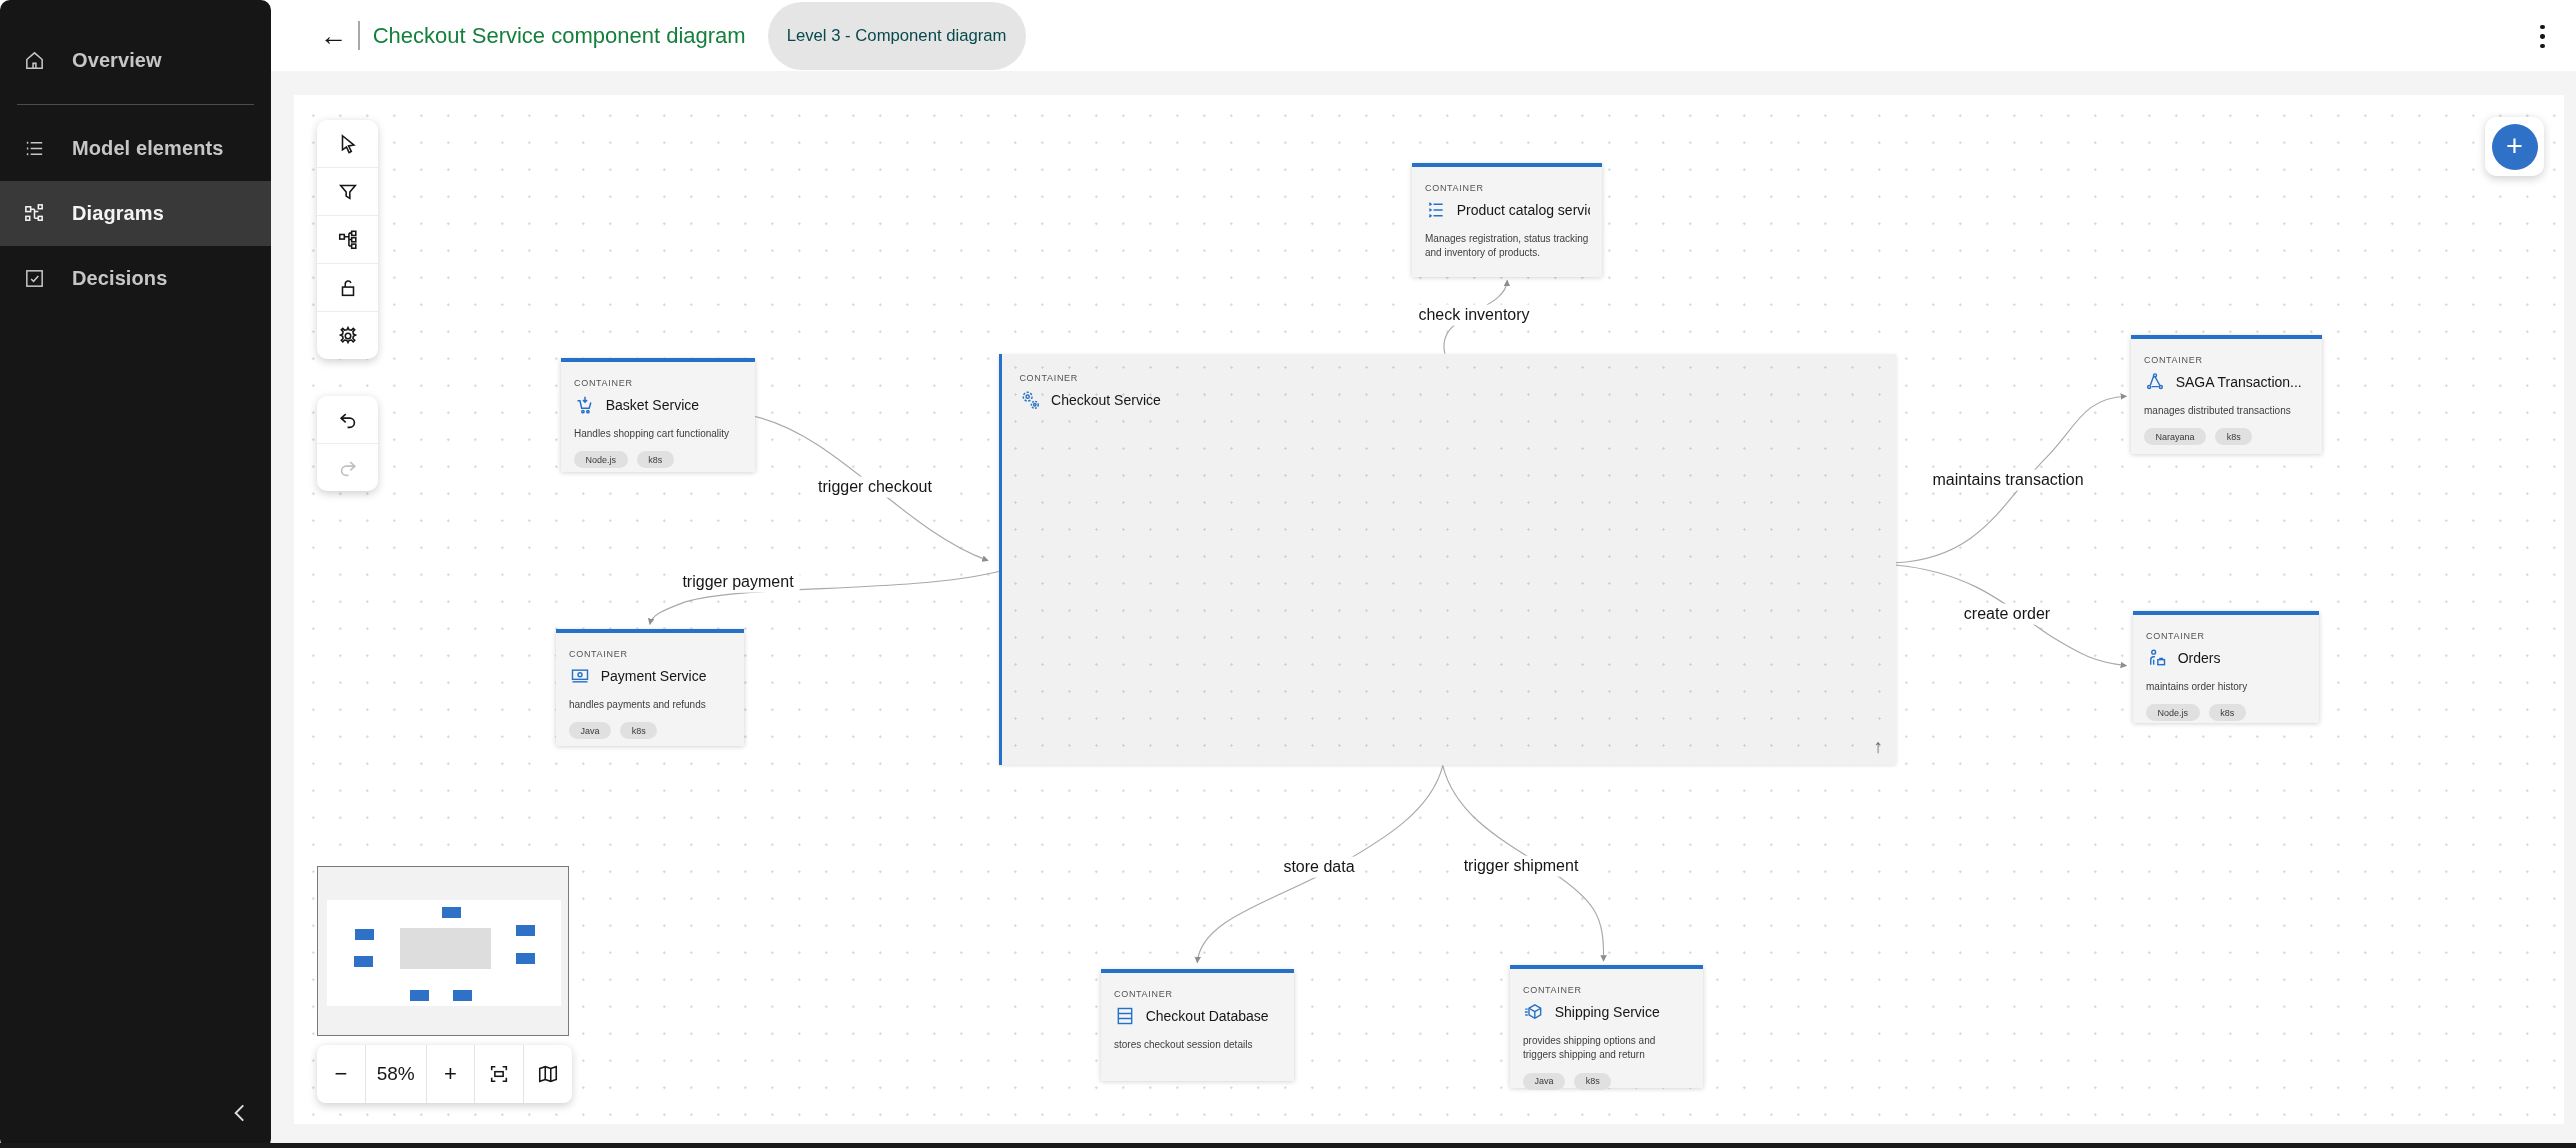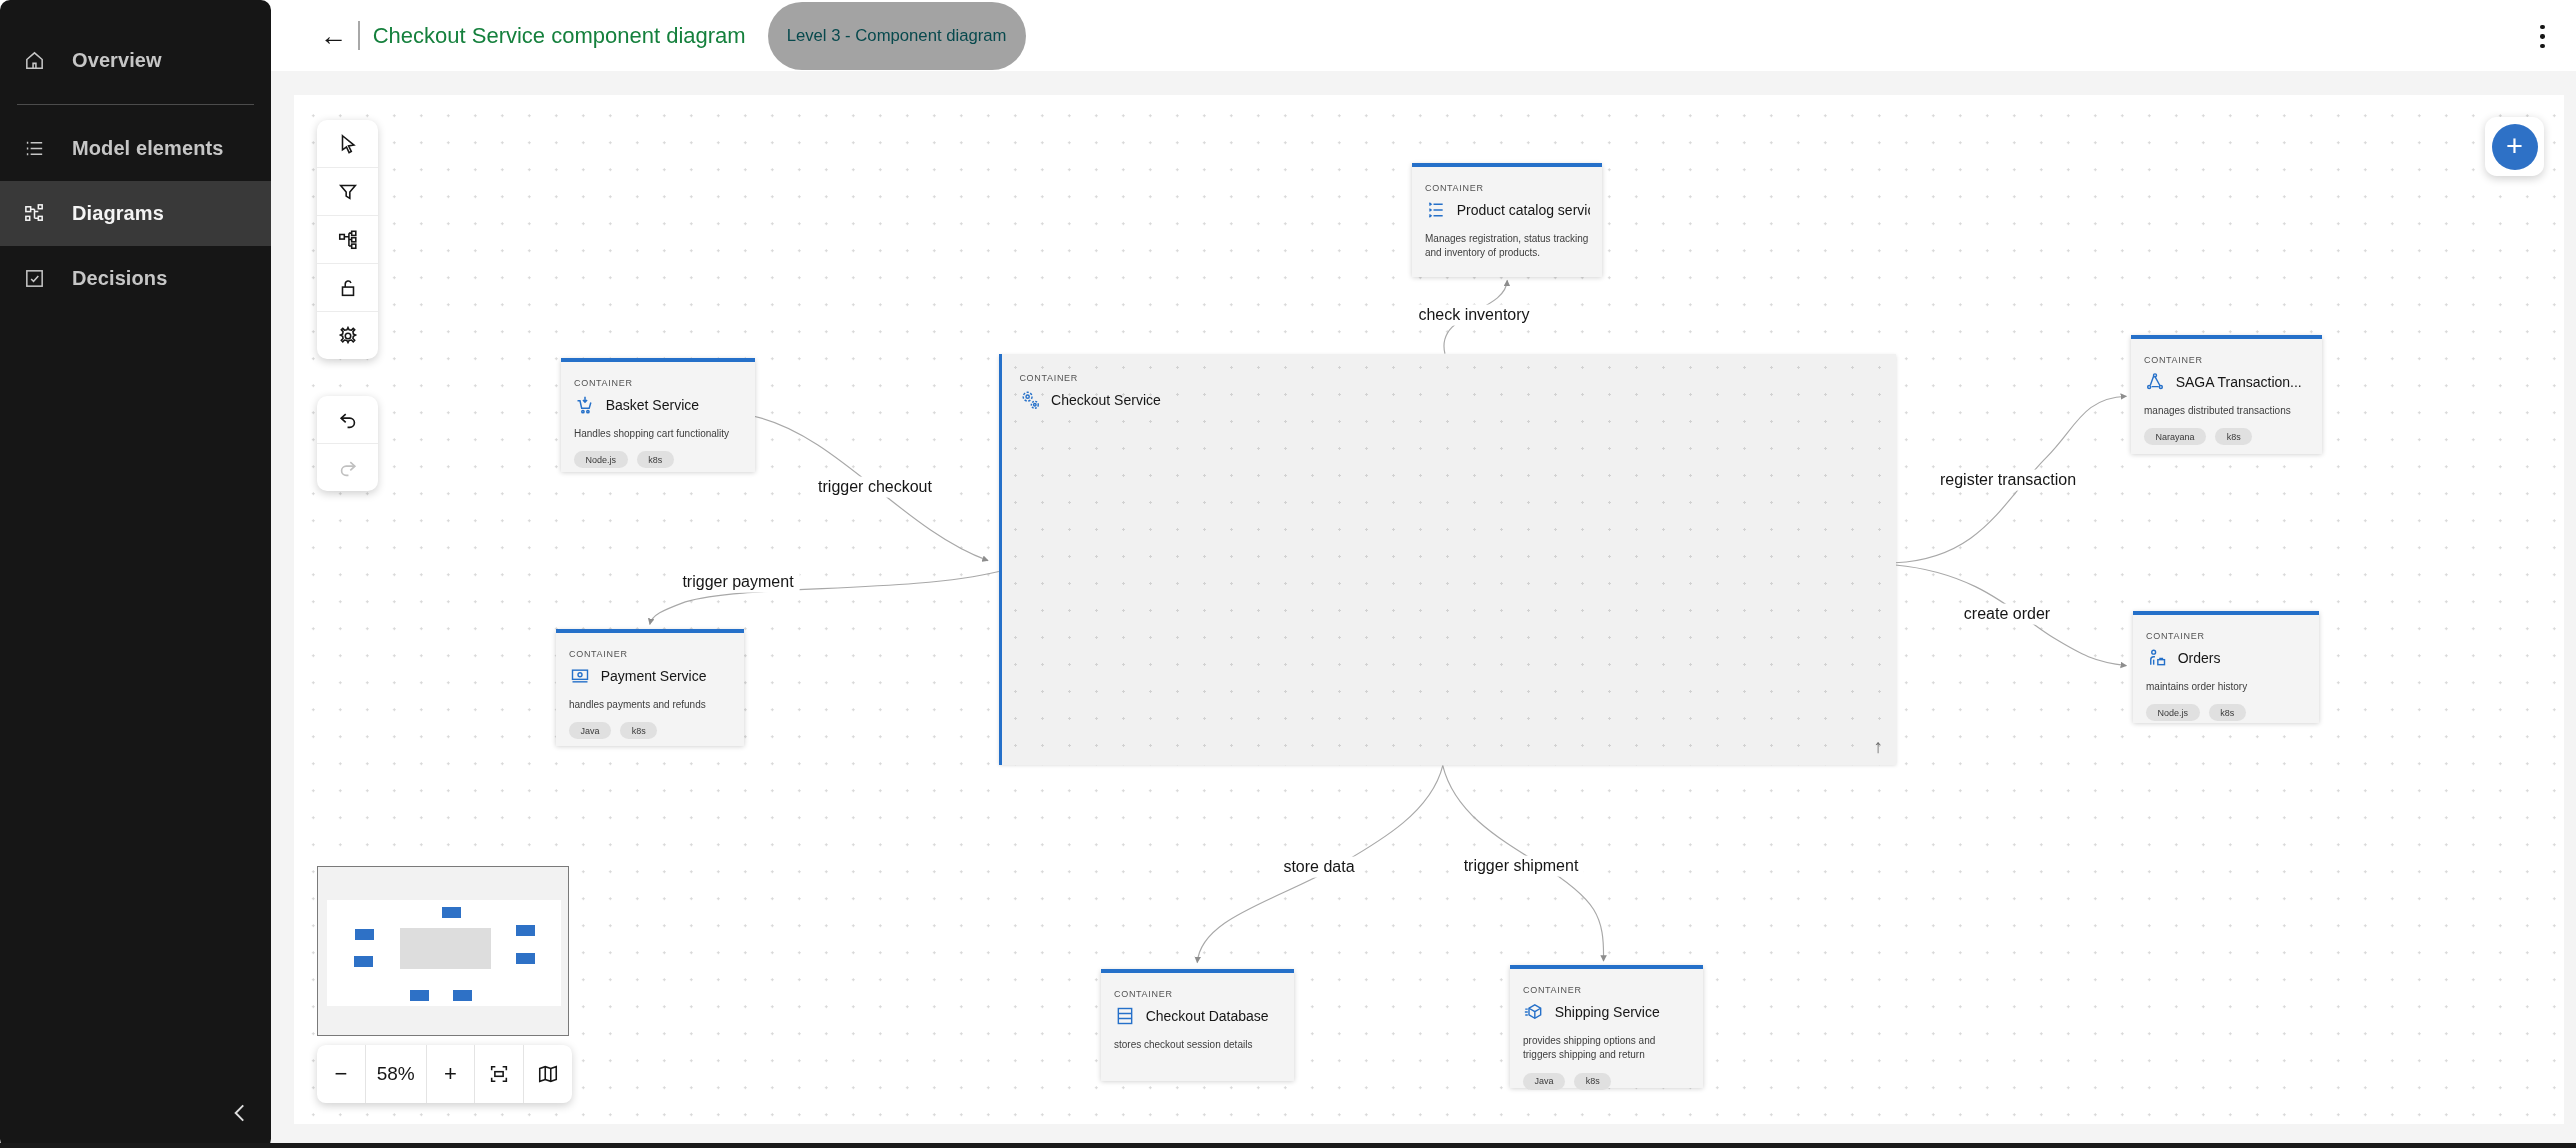--- a/index.html
+++ b/index.html
@@ -15,21 +15,21 @@
   .side-divider{height:0.7px;background:#4c4c4c;margin:11.6px 17.4px 11.6px 17.4px;}
   .side-spacer{height:27.5px;}
   .collapse-btn{position:absolute;left:217px;top:1090px;width:46px;height:46px;display:flex;align-items:center;justify-content:center;color:#dedede;cursor:pointer;}
 
   
   .main{position:absolute;left:271px;top:0;right:0;bottom:0;}
   .header{position:absolute;left:0;top:0;right:0;height:71px;background:#fff;display:flex;align-items:center;z-index:10;}
   .back-btn{margin-left:42px;width:41px;height:41px;display:flex;align-items:center;justify-content:center;font-size:27.5px;color:#161616;cursor:pointer;}
   .title-divider{width:1.4px;height:29px;background:#a8a8a8;margin:0 13px 0 4.3px;}
   .page-title{font-size:22px;font-weight:400;color:#15803d;}
-  .level-badge{margin-left:22px;background:#a3a3a3;color:#07494d;font-size:16.7px;padding:24px 19px;border-radius:724px;white-space:nowrap;}
+  .level-badge{margin-left:22px;background:#e5e5e5;color:#07494d;font-size:16.7px;padding:24px 19px;border-radius:724px;white-space:nowrap;}
   .kebab{position:absolute;right:14.5px;top:16px;width:38px;height:41px;display:flex;flex-direction:column;align-items:center;justify-content:center;gap:5px;cursor:pointer;}
   .kebab i{width:4.3px;height:4.3px;border-radius:50%;background:#161616;}
 
   
   .canvas-wrap{position:absolute;left:0;top:71px;right:0;bottom:5.8px;background:#f4f4f4;}
   .canvas{position:absolute;left:23px;top:24px;width:2270px;height:1029px;background:#ffffff;
           background-image:radial-gradient(#d8d8d8 1.2px,transparent 1.3px);background-size:27px 27px;background-position:5.8px 7.2px;}
   .edges{position:absolute;left:0;top:0;pointer-events:none;}
 
   
@@ -306,21 +306,21 @@
           <div class="node-desc">provides shipping options and triggers shipping and return</div>
           <div class="node-tags">
             <span class="tag">Java</span>
             <span class="tag">k8s</span>
           </div>
         </div>
 
         <div class="edge-label" style="left:1180px;top:220px;">check inventory</div>
         <div class="edge-label" style="left:581px;top:392px;">trigger checkout</div>
         <div class="edge-label" style="left:444px;top:487px;">trigger payment</div>
-        <div class="edge-label" style="left:1714px;top:385px;">register transaction</div>
+        <div class="edge-label" style="left:1714px;top:385px;">maintains transaction</div>
         <div class="edge-label" style="left:1713px;top:519px;">create order</div>
         <div class="edge-label" style="left:1025px;top:772px;">store data</div>
         <div class="edge-label" style="left:1227px;top:771px;">trigger shipment</div>
       </div>
 
       <div class="tool-card" style="left:46px;top:49px;">
         <div class="tool-btn">
           <svg width="22" height="22" viewBox="0 0 24 24" fill="none" stroke="currentColor" stroke-width="1.7">
               <path d="M6 3 L18.5 13.2 L12.6 14.1 L15.6 20.2 L13.2 21.4 L10.3 15.3 L6 18.3 Z"></path>
             </svg>

